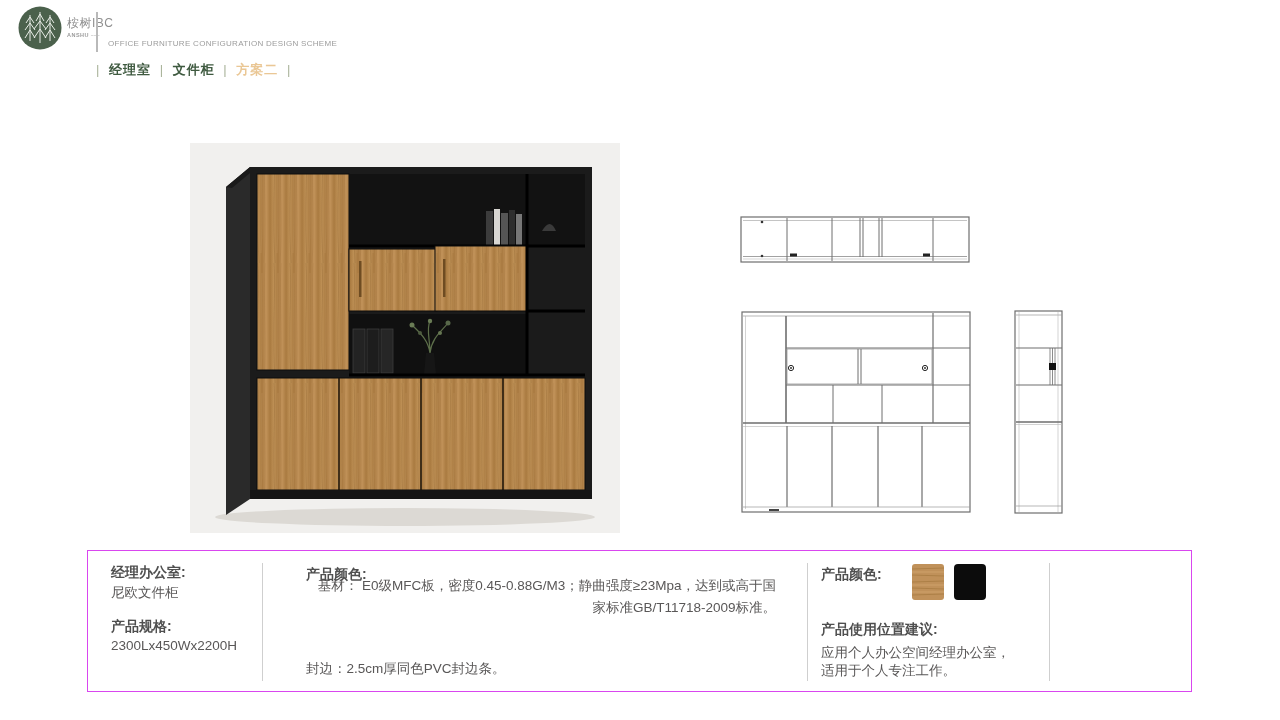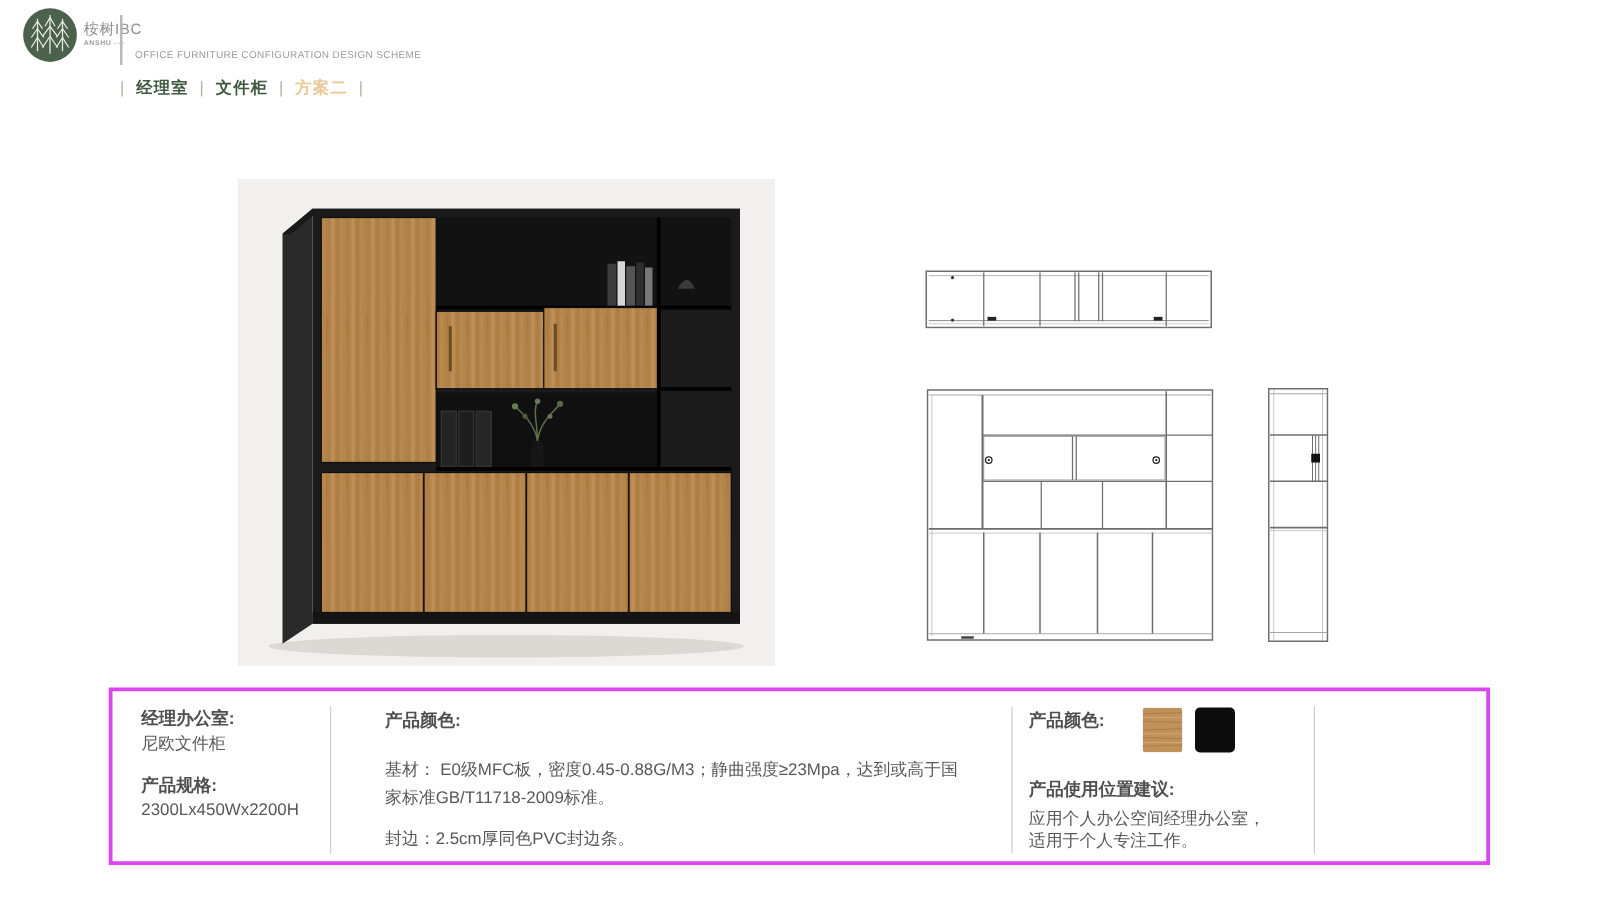--- a/index.html
+++ b/index.html
@@ -23,32 +23,32 @@
   .tab-green { color:#3f5a40; }
   .tab-tan { color:#eac795; }
 
   
   #render-3d { left:190px; top:143px; width:430px; height:390px; }
   #plan-view { left:740px; top:216px; width:230px; height:47px; }
   #front-view { left:741px; top:311px; width:230px; height:202px; }
   #side-view { left:1014px; top:310px; width:49px; height:204px; }
 
   
-  #info-panel { left:87px; top:550px; width:1105px; height:142px; border:3px solid #d946ef; background:#fff; }
+  #info-panel { left:87px; top:550px; width:1105px; height:142px; border:1px solid #d946ef; background:#fff; }
   .vrule { position:absolute; top:12px; height:118px; width:1px; background:#cfcfcf; }
   #vrule-1 { left:174px; } #vrule-2 { left:719px; } #vrule-3 { left:961px; }
   .p-abs { position:absolute; color:#595757; }
   .p-bold { font-weight:bold; color:#4f4f4f; font-size:14px; }
   .p-text { font-size:13.5px; }
   #col-left-1 { left:23px; top:13px; }
   #col-left-2 { left:23px; top:33px; }
   #col-left-3 { left:23px; top:67px; }
   #col-left-4 { left:23px; top:87px; }
   #mat-title { left:218px; top:15px; }
-  #mat-body  { left:218px; top:52px; width:470px; line-height:22px; }
+  #mat-body  { left:218px; top:24px; width:470px; line-height:22px;text-align:right; }
   #mat-line2 { left:218px; top:86px; }
   #mat-line3 { left:218px; top:109px; }
   #color-title { left:733px; top:15px;text-align:center; }
   #swatch-wood { left:824px; top:13px; width:32px; height:36px; border-radius:3px; overflow:hidden; }
   #swatch-black { left:866px; top:13px; width:32px; height:36px; border-radius:4px; background:#0c0c0c; }
   #usage-title { left:733px; top:70px; }
   #usage-line1 { left:733px; top:93px; }
   #usage-line2 { left:733px; top:111px; }
 </style>
 </head>

